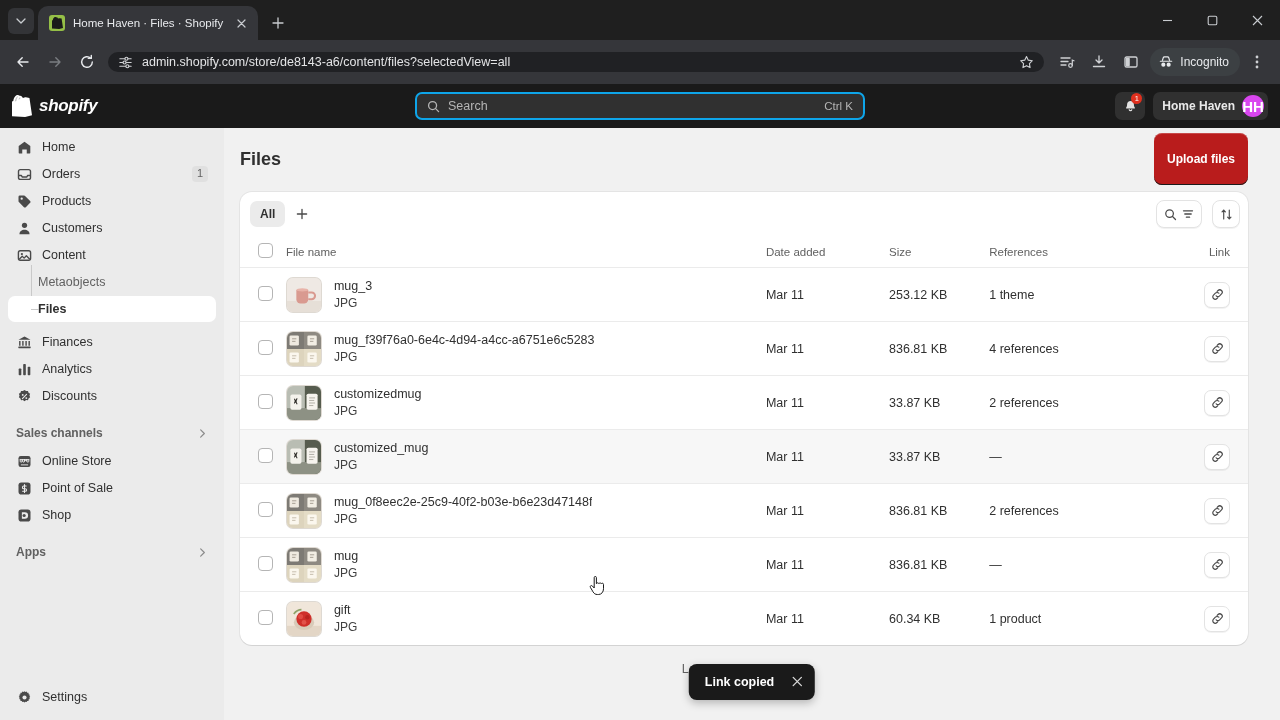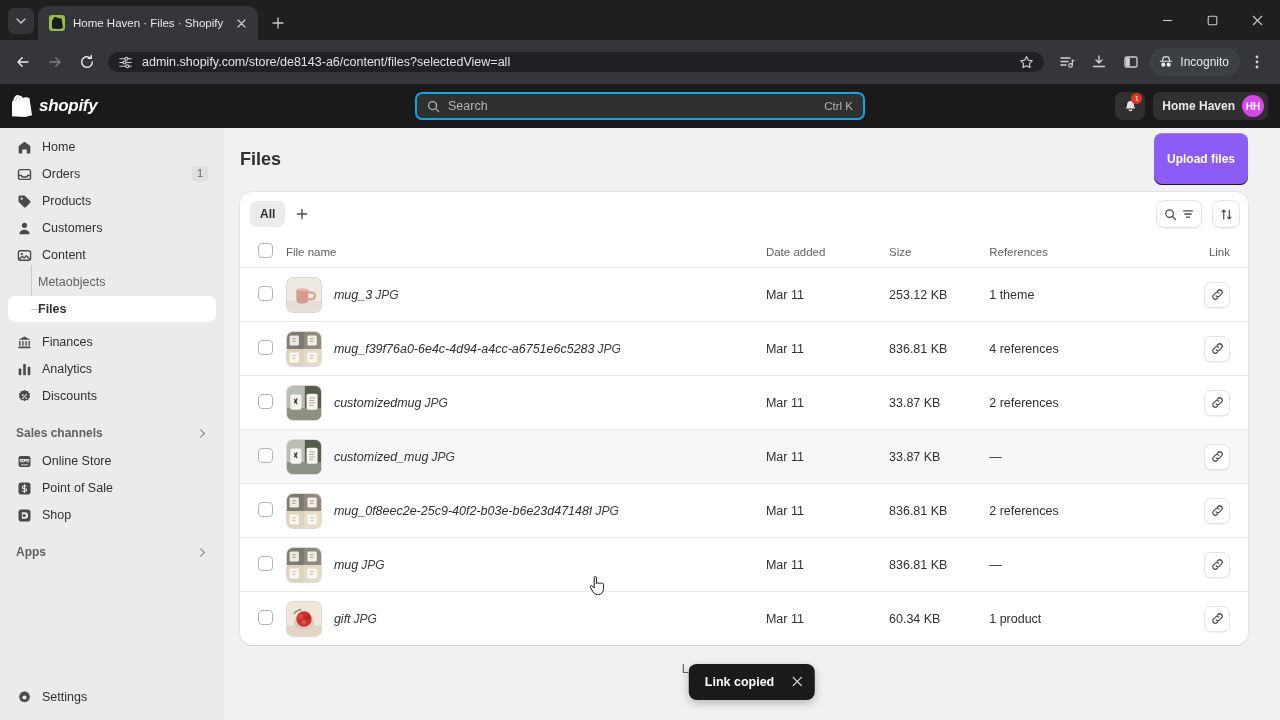--- a/index.html
+++ b/index.html
@@ -111,21 +111,21 @@
     display: flex; align-items: center; justify-content: center; padding: 0 2px;
     line-height: 1;
   }
   .store-pill {
     height: 28px; border-radius: 7px; background: #303030;
     display: flex; align-items: center; gap: 7px; padding: 0 4px 0 9px;
   }
   .store-name { color: #e9e9e9; font-size: 12px; font-weight: bold; }
   .avatar {
     width: 22px; height: 22px; border-radius: 11px; background: #d946ef;
-    color: #fff; font-size: 10px; font-weight: bold;
+    color: #fff; font-size: 15px; font-weight: bold;
     display: flex; align-items: center; justify-content: center;
   }
 
   .body { flex: 1 1 auto; display: flex; min-height: 0; }
 
   
   .sidebar {
     width: 224px; flex: 0 0 224px; background: #ebebeb;
     display: flex; flex-direction: column; padding: 6px 8px 0 8px;
     position: relative;
@@ -160,21 +160,21 @@
   }
   .sec-head .lbl { flex: 1 1 auto; }
   .spacer { flex: 1 1 auto; }
   .settings-row { margin-bottom: 10px; }
 
   
   .main { flex: 1 1 auto; min-width: 0; padding: 14px 32px 0 16px; overflow: hidden; position: relative; }
   .page-head { display: flex; align-items: center; height: 34px; margin-bottom: 16px; }
   .page-title { font-size: 18px; font-weight: bold; color: #303030; flex: 1 1 auto; }
   .btn-primary {
-    background: #8b5cf6; color: #fff; font-size: 12px; font-weight: bold;
+    background: #b91c1c; color: #fff; font-size: 12px; font-weight: bold;
     border-radius: 8px; padding: 19px 13px; border: none;
     box-shadow: 0 -1px 0 0 #1a1a1a inset, 0 1px 0 0 rgba(255,255,255,0.2) inset;
   }
 
   .card {
     background: #fff; border-radius: 12px; box-shadow: 0 1px 0 rgba(0,0,0,0.07), 0 0 0 1px rgba(0,0,0,0.05);
     overflow: hidden;
   }
   .tabbar { height: 44px; display: flex; align-items: center; padding: 0 8px 0 10px; gap: 4px; }
   .tab-chip {
@@ -217,21 +217,21 @@
     width: 15px; height: 15px; border: 1.5px solid #b5b5b5; border-radius: 4px; background: #fff;
     display: inline-block;
   }
   .name-cell { display: flex; align-items: center; gap: 12px; height: 53px; }
   .thumb {
     width: 36px; height: 36px; border-radius: 7px; flex: 0 0 auto;
     background: #ece7e0; position: relative; overflow: hidden;
     border: 1px solid rgba(0,0,0,0.06);
   }
   .thumb > svg { display:block; width:100%; height:100%; }
-  .name-txt { display: flex; flex-direction: row; gap: 3px; min-width: 0; font-style: italic; }
+  .name-txt { display: flex; flex-direction: column; gap: 3px; min-width: 0; }
   .fname { font-size: 12.5px; color: #303030; white-space: nowrap; overflow: hidden; text-overflow: ellipsis; }
   .ftype { font-size: 12px; color: #404040; }
   .link-btn {
     width: 26px; height: 26px; border-radius: 7px; border: 1px solid #e3e3e3; background: #fff;
     display: inline-flex; align-items: center; justify-content: center;
     box-shadow: 0 1px 0 rgba(0,0,0,0.05);
   }
 
   .learn-more {
     text-align: center; font-size: 12.5px; color: #616161; margin-top: 17px;

